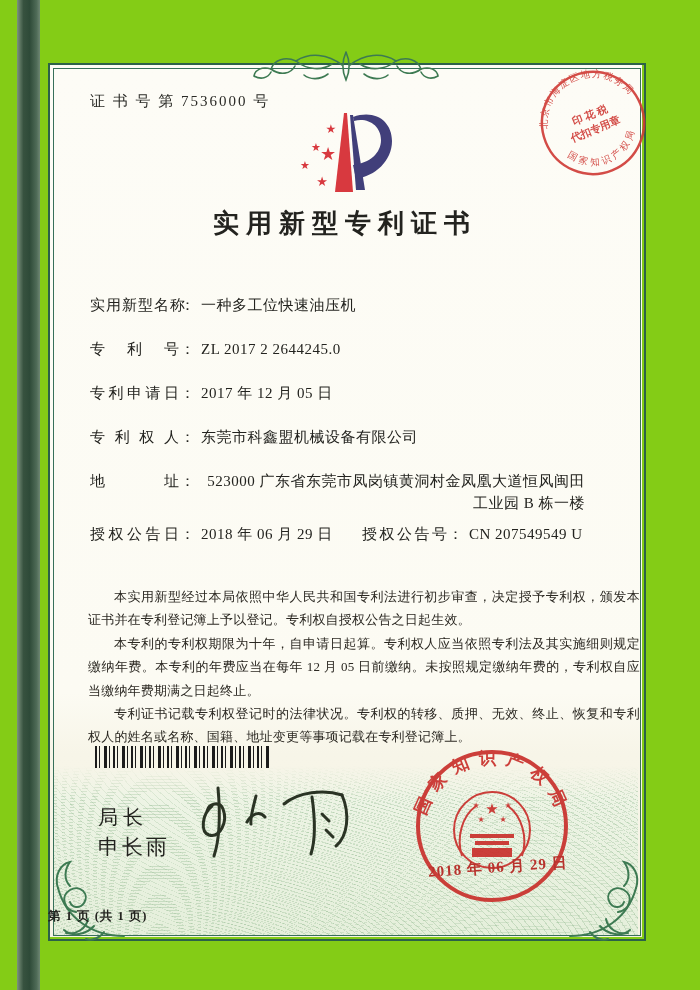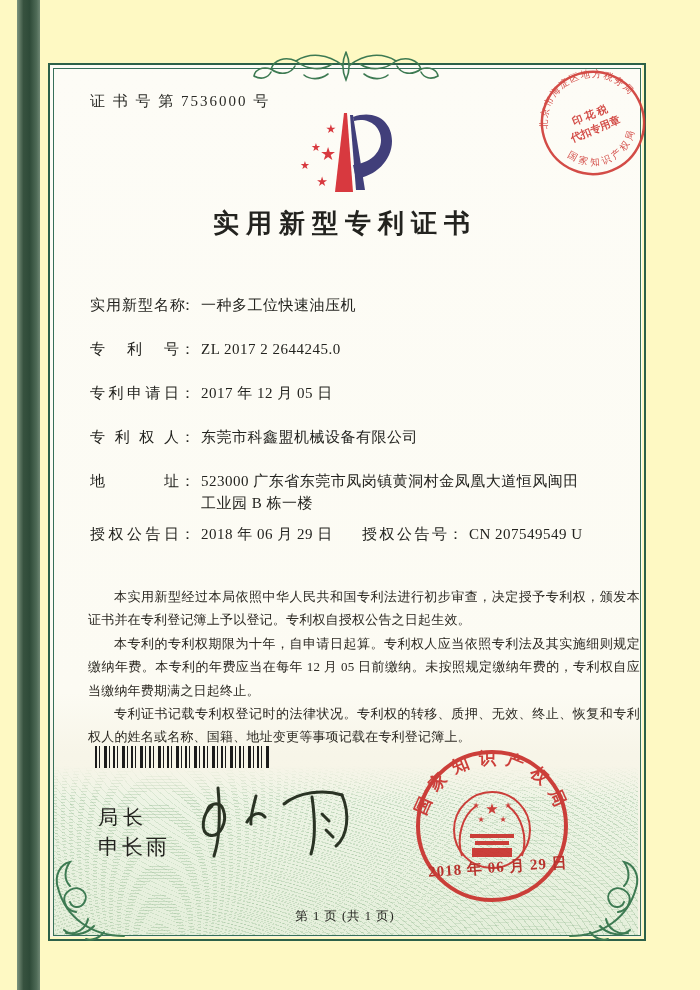--- a/index.html
+++ b/index.html
@@ -1,17 +1,17 @@
 <!DOCTYPE html>
 <html><head>
 <meta charset="utf-8">
 <style>
   html,body{margin:0;padding:0;}
   body{background:#e8e6e0;font-family:"Liberation Serif","DejaVu Serif",serif;}
-  .page{position:relative;width:700px;height:990px;background:#fef9c3;overflow:hidden;margin:0 auto;}
+  .page{position:relative;width:700px;height:990px;background:#84cc16;overflow:hidden;margin:0 auto;}
   .spine{position:absolute;left:17px;top:0;width:23px;height:990px;
     background:linear-gradient(90deg,#7d947f 0%,#37523f 28%,#2e4a38 55%,#4f6b57 85%,#6e8673 100%);}
   .inner-bg{position:absolute;left:50px;top:65px;width:592px;height:872px;
     background:linear-gradient(180deg,#fdfcf6 0%,#fcfbf3 72%,#f7f5e8 79%,#f5f3e4 100%);}
   .band{position:absolute;left:54px;top:766px;width:584px;height:169px;
     background:
       repeating-radial-gradient(620px 300px at 18% 135%, rgba(125,172,125,0) 0 5px, rgba(125,172,125,.30) 5px 6px),
       repeating-radial-gradient(720px 340px at 82% -38%, rgba(125,172,125,0) 0 6px, rgba(125,172,125,.22) 6px 7px),
       linear-gradient(180deg,#eff5e7 0%,#e5efdb 100%);
     -webkit-mask-image:linear-gradient(180deg,transparent 0,#000 34px);
@@ -25,37 +25,37 @@
   .cert-no{position:absolute;left:90px;top:92px;font-size:15px;color:#2a2a26;letter-spacing:2px;}
   .logo{position:absolute;left:296px;top:108px;width:100px;height:92px;}
   .title{position:absolute;left:48px;top:206px;width:594px;text-align:center;
     font-size:26px;font-weight:700;letter-spacing:7px;color:#23231f;}
   .fields{position:absolute;left:90px;top:294px;width:540px;font-size:15px;color:#23231f;}
   .field-row{line-height:23px;margin-bottom:21px;position:relative;white-space:nowrap;}
   .field-row.addr{margin-bottom:9px;white-space:normal;}
   .field-label{display:inline-block;width:90px;text-align:justify;text-align-last:justify;letter-spacing:1px;}
   .field-sep{display:inline-block;margin-right:6px;}
   .field-value{letter-spacing:.5px;}
-  .addr .field-value{display:inline-block;width:384px;vertical-align:top;line-height:22px;}
+  .addr .field-value{display:inline-block;width:384px;vertical-align:top;line-height:22px;text-align:right;}
   .grant-no{position:absolute;left:272px;top:0;white-space:nowrap;}
   .paragraphs{position:absolute;left:88px;top:585px;width:552px;}
   .paragraphs p{margin:0;font-size:13px;line-height:23.4px;color:#2b2822;
     text-align:justify;text-indent:2em;letter-spacing:.2px;}
   .barcode{position:absolute;left:95px;top:746px;width:176px;height:22px;
     background:repeating-linear-gradient(90deg,#1c1c1c 0 2px,transparent 2px 4px,#1c1c1c 4px 5px,transparent 5px 9px,#1c1c1c 9px 12px,transparent 12px 14px,#1c1c1c 14px 15px,transparent 15px 18px);}
   .sig-title{position:absolute;left:98px;top:804px;font-size:20px;letter-spacing:5px;color:#23231f;
     font-family:"Liberation Sans","DejaVu Sans",sans-serif;}
   .sig-name{position:absolute;left:98px;top:833px;font-size:21px;letter-spacing:3px;color:#23231f;
     font-family:"Liberation Sans","DejaVu Sans",sans-serif;}
   .sig-svg{position:absolute;left:192px;top:780px;width:172px;height:82px;}
   .seal{position:absolute;left:412px;top:744px;width:160px;height:160px;opacity:.92;}
   .seal-date{position:absolute;left:408px;top:858px;width:180px;text-align:center;
     font-size:15px;color:#b8322d;letter-spacing:1px;transform:rotate(-4deg);font-weight:600;}
-  .footer{position:absolute;left:48px;top:908px;width:594px;text-align:center;
-    font-size:12.5px;color:#23231f;letter-spacing:1px;}
+  .footer{position:absolute;left:48px;top:908px;width:594px;
+    font-size:12.5px;color:#23231f;letter-spacing:1px;font-weight:bold;}
   .stamp-top{position:absolute;left:536px;top:66px;width:114px;height:114px;
     transform:rotate(-22deg);opacity:.9;}
 </style>
 </head>
 <body>
 
 <div class="page">
   <div class="spine"></div>
   <div class="inner-bg"></div>
   <div class="band"></div>

